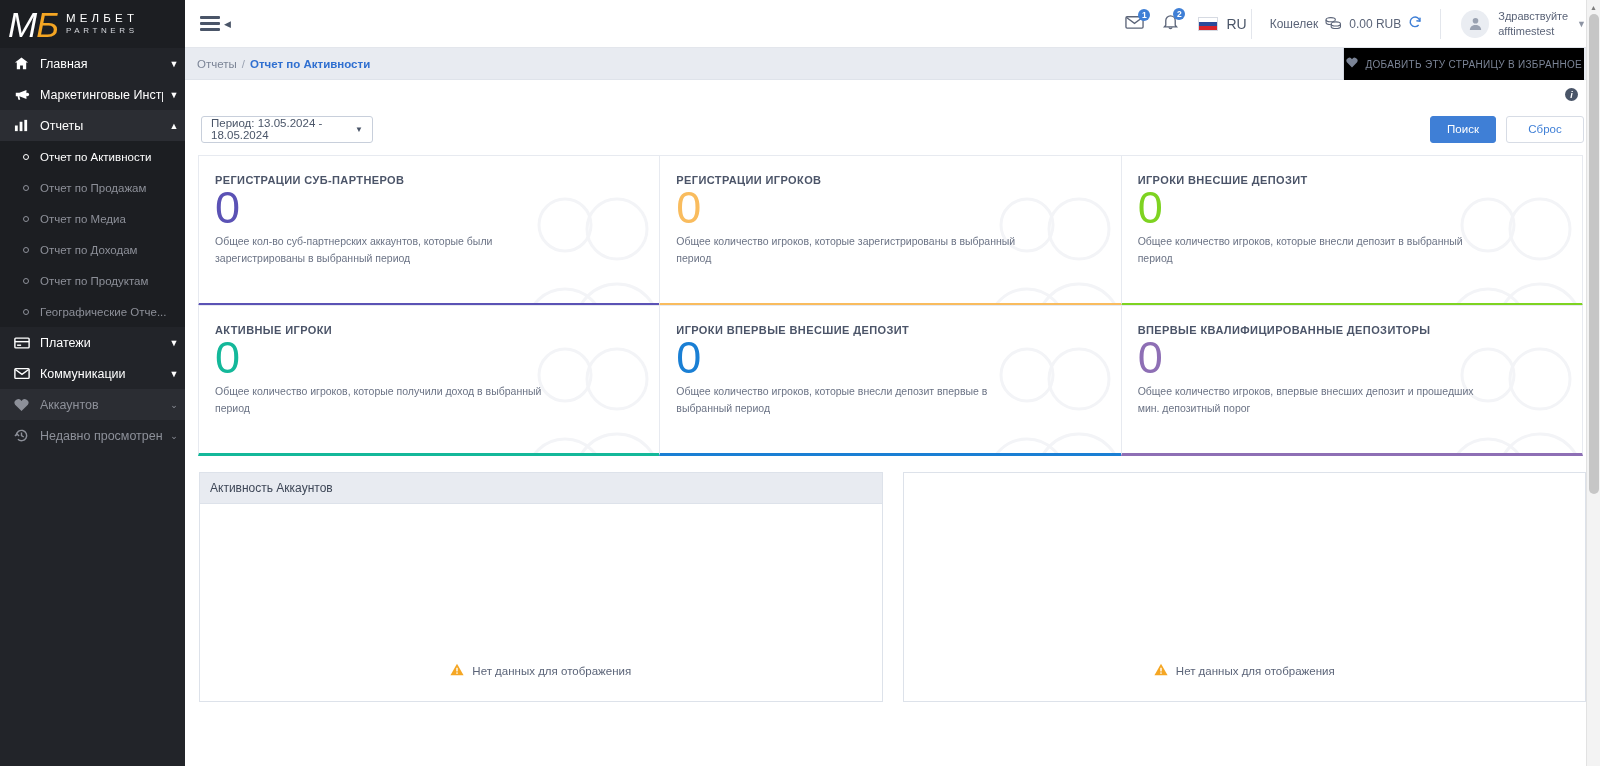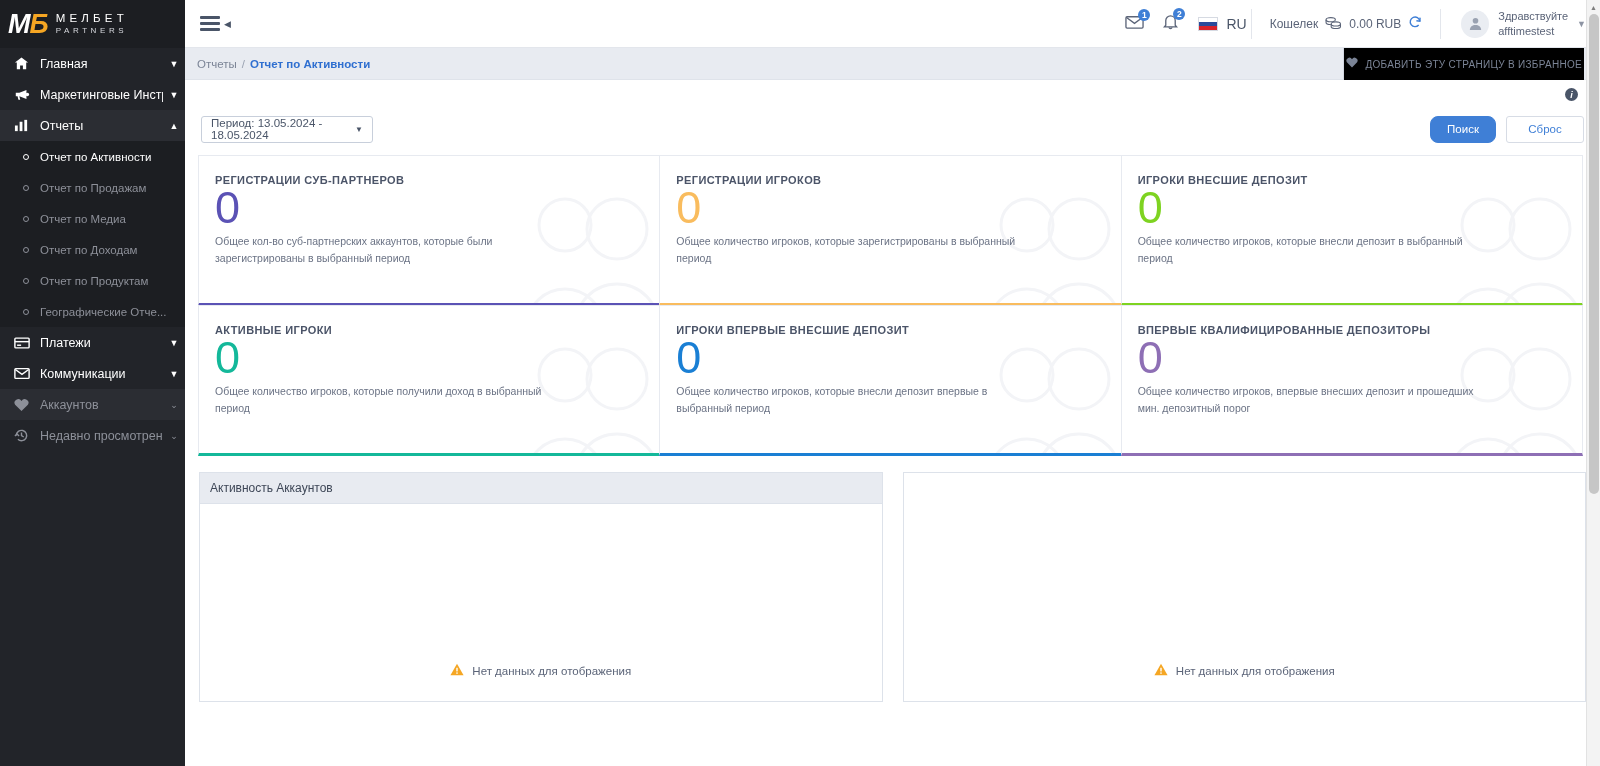--- a/index.html
+++ b/index.html
@@ -18,21 +18,21 @@
     flex: 0 0 185px;
     display: flex; flex-direction: column;
     overflow: hidden;
   }
   .logo {
     height: 48px; background: #1c1e22;
     display: flex; align-items: center; gap: 8px;
     padding-left: 8px;
   }
   .logo-mark {
-    font-size: 27px; font-weight: bold; font-style: italic;
+    font-size: 35px; font-weight: normal; font-style: italic;
     letter-spacing: -1px; line-height: 1;
   }
   .logo-mark .m { color: #ffffff; }
   .logo-mark .b { color: #f5a623; }
   .logo-words { display: flex; flex-direction: column; gap: 2px; }
   .logo-words .l1 {
     color: #ffffff; font-size: 11.5px; letter-spacing: 4.2px; line-height: 1;
   }
   .logo-words .l2 {
     color: #d7d9de; font-size: 8px; letter-spacing: 3.6px; line-height: 1;
@@ -187,21 +187,21 @@
     font-size: 11.5px; color: #4a5568; cursor: pointer;
   }
   .period-select .pcaret { font-size: 8px; color: #4a5568; }
   .filter-spacer { flex: 1; }
   .btn {
     height: 27px; min-width: 66px; border-radius: 3px;
     font-size: 11.5px; cursor: pointer;
     display: flex; align-items: center; justify-content: center;
     border: 1px solid transparent;
   }
-  .btn-primary { background: #3f7fd6; color: #fff; border-color: #3f7fd6; margin-right: 10px; border-radius: 8px; }
+  .btn-primary { background: #3f7fd6; color: #fff; border-color: #3f7fd6; margin-right: 10px; }
   .btn-ghost { background: #fff; color: #3f7fd6; border-color: #d7dce5; min-width: 78px; }
 
   
   .cards { display: flex; flex-wrap: wrap; padding: 4px 0 0 0; }
   .card {
     width: 33.3333%;
     height: 151px;
     background: #fff;
     border: 1px solid #e7eaf0;
     border-bottom-width: 3px;

